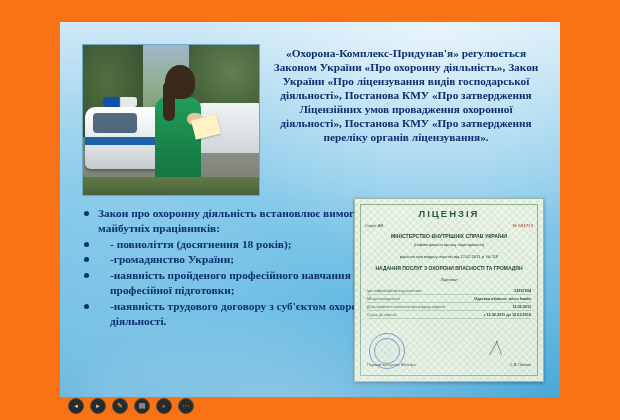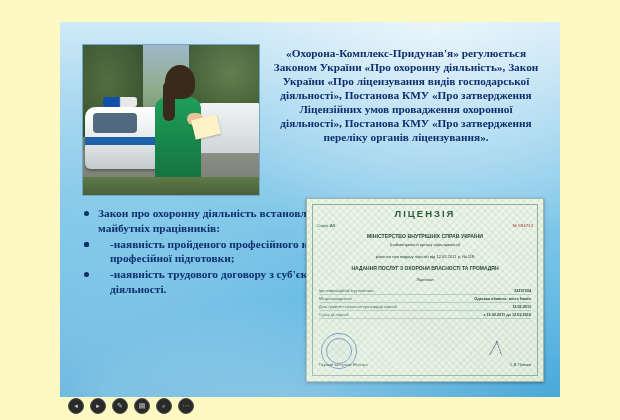--- a/index.html
+++ b/index.html
@@ -10,21 +10,21 @@
   body {
     width: 620px;
     height: 420px;
     overflow: hidden;
     font-family: "Liberation Serif", serif;
   }
   .viewer {
     position: relative;
     width: 620px;
     height: 420px;
-    background: #fef9c3;
+    background: #f97316;
   }
   .slide {
     position: absolute;
     left: 60px;
     top: 22px;
     width: 500px;
     height: 375px;
     background: linear-gradient(180deg, #cfe9f7 0%, #a9d8f0 22%, #7ec6e8 55%, #62b8e2 80%, #4aa8d8 100%);
     overflow: hidden;
   }
@@ -222,21 +222,20 @@
     right: 16px;
     top: 176px;
     width: 188px;
     height: 182px;
     background: #f4f7ee;
     border: 1px solid #9fb6a4;
     box-shadow: 0 1px 3px rgba(0,0,0,.35);
     overflow: hidden;
     font-family: "Liberation Sans", sans-serif;
     color: #24472e;
-    padding-left: 48px;
   }
   .cert .guilloche {
     position: absolute;
     inset: 0;
     background:
       repeating-linear-gradient(45deg, rgba(120,170,130,0.10) 0 2px, rgba(255,255,255,0) 2px 5px),
       repeating-linear-gradient(-45deg, rgba(120,170,130,0.10) 0 2px, rgba(255,255,255,0) 2px 5px),
       linear-gradient(180deg, #eef6ea 0%, #e5f0e2 100%);
   }
   .cert .inner-border {
@@ -404,23 +403,25 @@
     <div class="header-text">«Охорона-Комплекс-Придунав'я» регулюється Законом України  «Про охоронну діяльність», Закон України «Про ліцензування видів господарської діяльності», Постанова КМУ «Про затвердження Ліцензійних умов провадження охоронної діяльності», Постанова КМУ «Про затвердження переліку органів ліцензування».</div>
 
     <div class="bullets">
       <ul>
         <li>
           <span class="dot"></span>
           <span>Закон про охоронну діяльність встановлює вимоги до майбутніх працівників:</span>
         </li>
         <li class="sub">
           <span class="dot"></span>
+          <span>- повноліття (досягнення 18 років);</span>
         </li>
         <li class="sub">
           <span class="dot"></span>
+          <span>-громадянство України;</span>
         </li>
         <li class="sub">
           <span class="dot"></span>
           <span>-наявність пройденого професійного навчання або професійної підготовки;</span>
         </li>
         <li class="sub">
           <span class="dot"></span>
           <span>-наявність трудового договору з суб'єктом охоронної діяльності.</span>
         </li>
       </ul>

